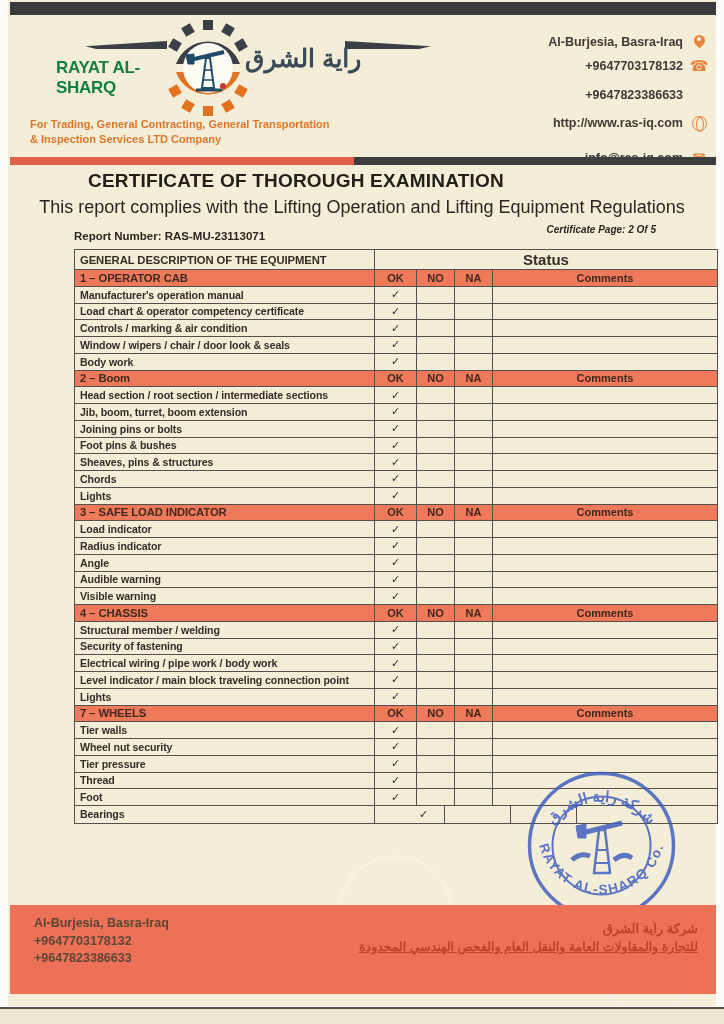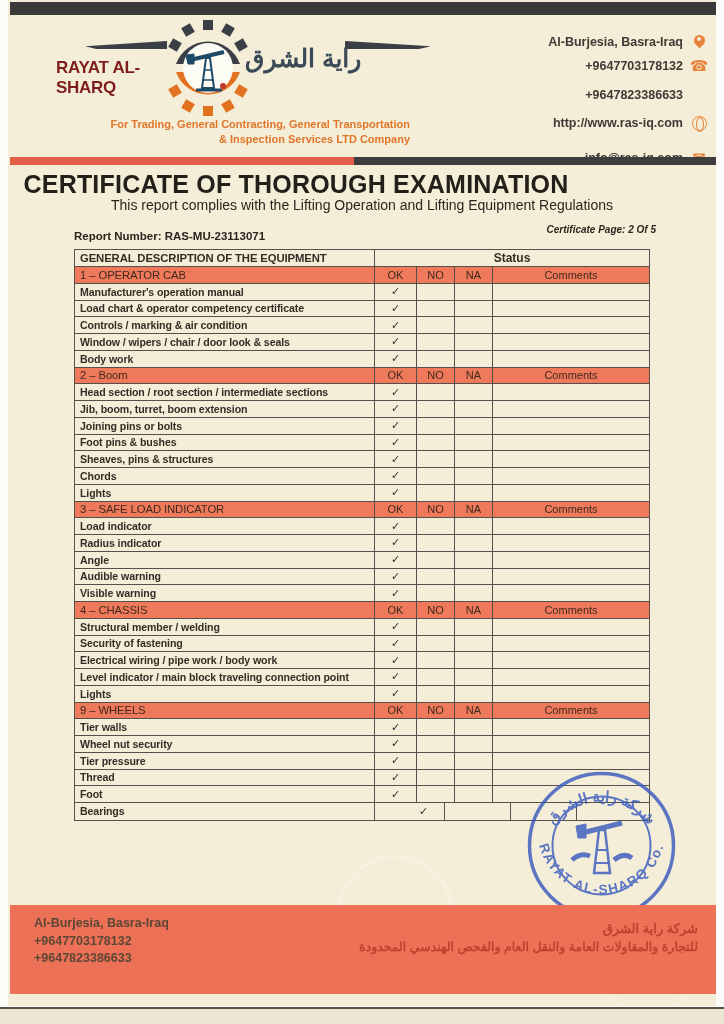--- a/index.html
+++ b/index.html
@@ -7,83 +7,83 @@
   #canvas { position:relative; width:724px; height:1024px; background:#fdfcf8; overflow:hidden; }
   .sheet { position:absolute; left:8px; top:0; width:708px; height:1006px; background:#f4eed8; }
 
   
   .top-bar { position:absolute; left:2px; top:2px; width:706px; height:13px; background:#3a3a3a; }
   .divider { position:absolute; left:2px; top:157px; width:706px; height:8px; }
   .divider .red  { position:absolute; left:0; top:0; width:344px; height:8px; background:#e2604a; }
   .divider .dark { position:absolute; left:344px; top:0; width:362px; height:8px; background:#3d3d3d; }
 
   
-  .company-en { position:absolute; left:48px; top:58px; width:128px; font-size:17px; font-weight:bold; color:#7f1d1d; letter-spacing:-0.3px; }
+  .company-en { position:absolute; left:48px; top:58px; width:128px; font-size:17px; font-weight:bold; color:#15803d; letter-spacing:-0.3px; }
   .company-ar { position:absolute; left:237px; top:44px; width:118px; font-size:25px; font-weight:bold; color:#3b4a57; text-align:left; }
   .swoosh { position:absolute; height:8px; background:#3a3f45; top:41px; }
   .swoosh.left  { left:77px;  width:82px; clip-path:polygon(0 65%, 100% 0, 100% 100%, 14% 100%); }
   .swoosh.right { left:337px; width:86px; clip-path:polygon(0 0, 100% 65%, 86% 100%, 0 100%); }
   .emblem { position:absolute; left:158px; top:20px; }
-  .tagline { position:absolute; left:22px; width:380px; text-align:right; color:#e0762a; font-weight:bold; }
+  .tagline { position:absolute; left:22px; width:380px; text-align:left; color:#e0762a; font-weight:bold; }
   .tagline.l1 { top:118px; font-size:11px; }
   .tagline.l2 { top:133px; font-size:11px; }
 
   
   .contacts { position:absolute; left:420px; top:26px; width:280px; }
   .contact-row { position:absolute; right:0; display:flex; align-items:center; justify-content:flex-end; gap:7px; height:18px; }
   .c-text { font-size:12.5px; font-weight:600; color:#3f3a35; white-space:nowrap; }
   .c-icon { width:18px; height:18px; display:flex; align-items:center; justify-content:center; color:#e8833c; font-size:15px; }
   .icon-phone::before { content:"\260E"; }
   .icon-envelope::before { content:"\2709"; font-weight:bold; }
   .icon-location-pin { position:relative; }
   .icon-location-pin::before { content:""; width:11px; height:11px; background:#e8833c; border-radius:50% 50% 50% 0; transform:rotate(-45deg); margin-top:-3px; }
   .icon-location-pin::after { content:""; position:absolute; left:7px; top:4px; width:4px; height:4px; background:#f4eed8; border-radius:50%; }
   .icon-globe { position:relative; }
   .icon-globe::before { content:""; width:13px; height:13px; border:1.6px solid #e8833c; border-radius:50%; }
   .icon-globe::after { content:""; position:absolute; left:6px; top:2.5px; width:6px; height:13px; border:1.4px solid #e8833c; border-radius:50%; }
 
   
-  .doc-title { position:absolute; left:0; top:170px; width:576px; text-align:center; font-size:25px; font-weight:bold; color:#232019; letter-spacing:0.2px; }
-  .doc-subtitle { position:absolute; left:0; top:197px; width:708px; text-align:center; font-size:14px; color:#2a261f; }
+  .doc-title { position:absolute; left:0; top:170px; width:576px; text-align:center; font-size:19px; font-weight:bold; color:#232019; letter-spacing:0.2px; }
+  .doc-subtitle { position:absolute; left:0; top:197px; width:708px; text-align:center; font-size:18px; color:#2a261f; }
   .report-number { position:absolute; left:66px; top:230px; font-size:11.5px; font-weight:bold; color:#2a261f; }
   .cert-page { position:absolute; right:60px; top:224px; font-size:10px; font-weight:bold; color:#2a261f;font-style:italic; }
 
   
-  .equip-table { position:absolute; left:66px; top:249px; width:576px; border:1.6px solid #55504b; background:#f4eed8; }
+  .equip-table { position:absolute; left:66px; top:249px; width:644px; border:1.6px solid #55504b; background:#f4eed8; }
   .tr { display:flex; border-bottom:1px solid #55504b; min-height:16.75px; }
   .tr:last-child { border-bottom:none;gap:28px; }
   .td { border-right:1px solid #55504b; display:flex; align-items:center; padding:1px 2px; }
   .td:last-child { border-right:none; }
   .td.c0 { width:300px; padding-left:5px; font-size:10.6px; font-weight:bold; color:#332d26; letter-spacing:-0.1px; line-height:12px; }
   .td.c1 { width:42px; justify-content:center; }
   .td.c2 { width:38px; justify-content:center; }
   .td.c3 { width:38px; justify-content:center; }
   .td.c4 { flex:1; justify-content:center; }
   .tr.head .td.c0 { font-size:11.3px; }
-  .td.status-merged { flex:1; justify-content:center; font-size:12px; font-weight:bold; color:#332d26;text-align:center; }
+  .td.status-merged { flex:1; justify-content:center; font-size:15px; font-weight:bold; color:#332d26;text-align:center; }
   .tr.section { background:#ee7a5b; }
-  .tr.section .td { font-weight:normal; color:#40291c; font-size:11px; }
+  .tr.section .td { font-weight:bold; color:#40291c; font-size:11px; }
   .tr.section .td.c0 { font-size:11.3px; color:#40291c; }
   .check { font-size:11px; color:#2f2b28; }
 
   
   .stamp { position:absolute; left:516px; top:768px; opacity:0.82; }
 
   
   .wm { position:absolute; border-radius:50%; border:3px solid rgba(255,255,255,0.22); }
   .wm1 { left:330px; top:855px; width:115px; height:115px; }
   .wm2 { left:590px; top:915px; width:100px; height:100px; }
 
   
   .footer-band { position:absolute; left:2px; top:905px; width:706px; height:89px; background:#ed7156; }
   .footer-left { position:absolute; left:24px; top:10px; }
   .footer-left div { font-size:12.5px; font-weight:600; color:#5c4636; line-height:17.5px; }
   .footer-right { position:absolute; right:18px; top:14px; text-align:right; color:#c3402e; }
   .footer-right .ar1 { font-size:13px; font-weight:bold; line-height:19px; }
-  .footer-right .ar2 { font-size:12.5px; font-weight:bold; line-height:19px; }
+  .footer-right .ar2 { font-size:12.5px; font-weight:bold; line-height:19px;text-decoration:underline; }
   .scan-line { position:absolute; left:0; top:1007px; width:724px; height:2px; background:#55534a; }
   .below-strip { position:absolute; left:0; top:1009px; width:724px; height:15px; background:#ece6d2; }
 </style>
 </head>
 <body>
 
 <div id="canvas">
   <div class="sheet">
 
     <div class="top-bar"></div>
@@ -384,21 +384,21 @@
         <div class="tr">
           <div class="td c0">Lights</div>
           <div class="td c1">
             <span class="check">✓</span>
           </div>
           <div class="td c2"></div>
           <div class="td c3"></div>
           <div class="td c4"></div>
         </div>
         <div class="tr section">
-          <div class="td c0">9 – WHEELS</div>
+          <div class="td c0">7 – WHEELS</div>
           <div class="td c1">OK</div>
           <div class="td c2">NO</div>
           <div class="td c3">NA</div>
           <div class="td c4">Comments</div>
         </div>
         <div class="tr">
           <div class="td c0">Tier walls</div>
           <div class="td c1">
             <span class="check">✓</span>
           </div>

